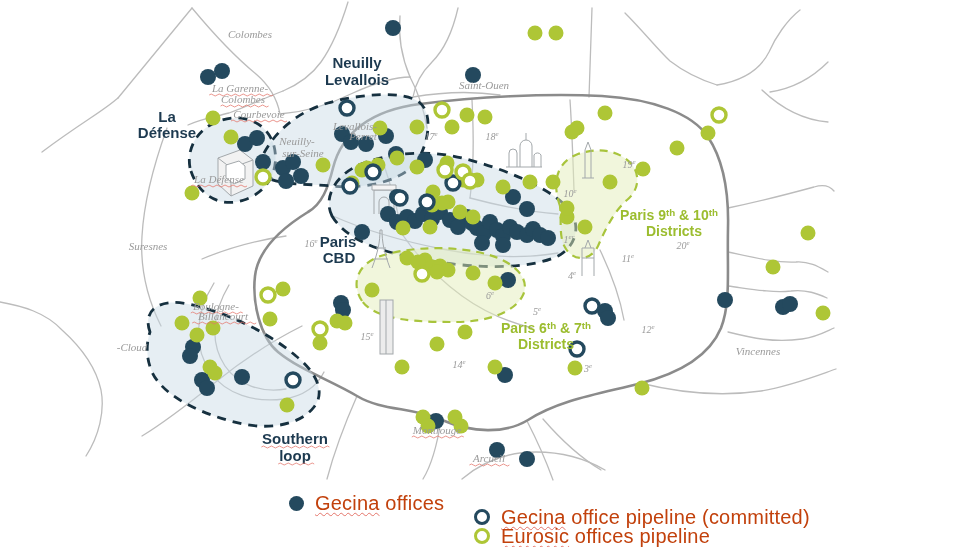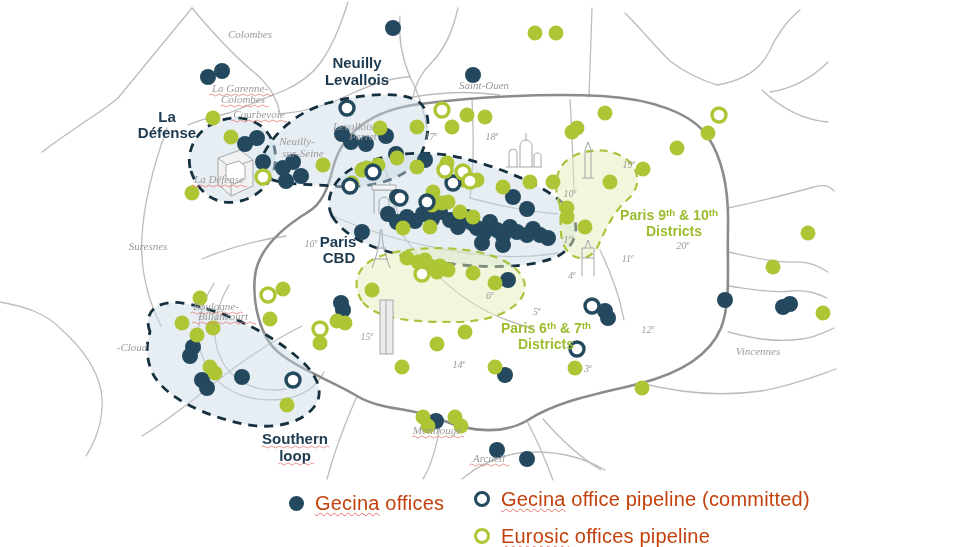--- a/index.html
+++ b/index.html
@@ -333,21 +333,21 @@
         <text x="546" y="333" class="area-green"><tspan>Paris 6</tspan><tspan dy="-4" font-size="70%">th</tspan><tspan dy="4"> &amp; 7</tspan><tspan dy="-4" font-size="70%">th</tspan></text>
         <text x="546" y="349" class="area-green"><tspan>Districts</tspan></text>
       </g>
   </svg>
 
   <div class="legend">
     <div class="legend-item" style="left:289px;top:9px;">
       <span class="swatch filled-navy"></span>
       <span class="legend-text"><span class="brand">Gecina</span><span> offices</span></span>
     </div>
-    <div class="legend-item" style="left:474px;top:5px;align-items:center;">
+    <div class="legend-item" style="left:474px;top:23px;align-items:center;">
       <span class="swatch ring-navy"></span>
       <span class="legend-text"><span class="brand">Gecina</span><span> office pipeline (committed)</span></span>
     </div>
     <div class="legend-item" style="left:474px;top:42px;">
       <span class="swatch ring-green"></span>
       <span class="legend-text"><span class="brand">Eurosic</span><span> offices pipeline</span></span>
     </div>
   </div>
 </div>
 

